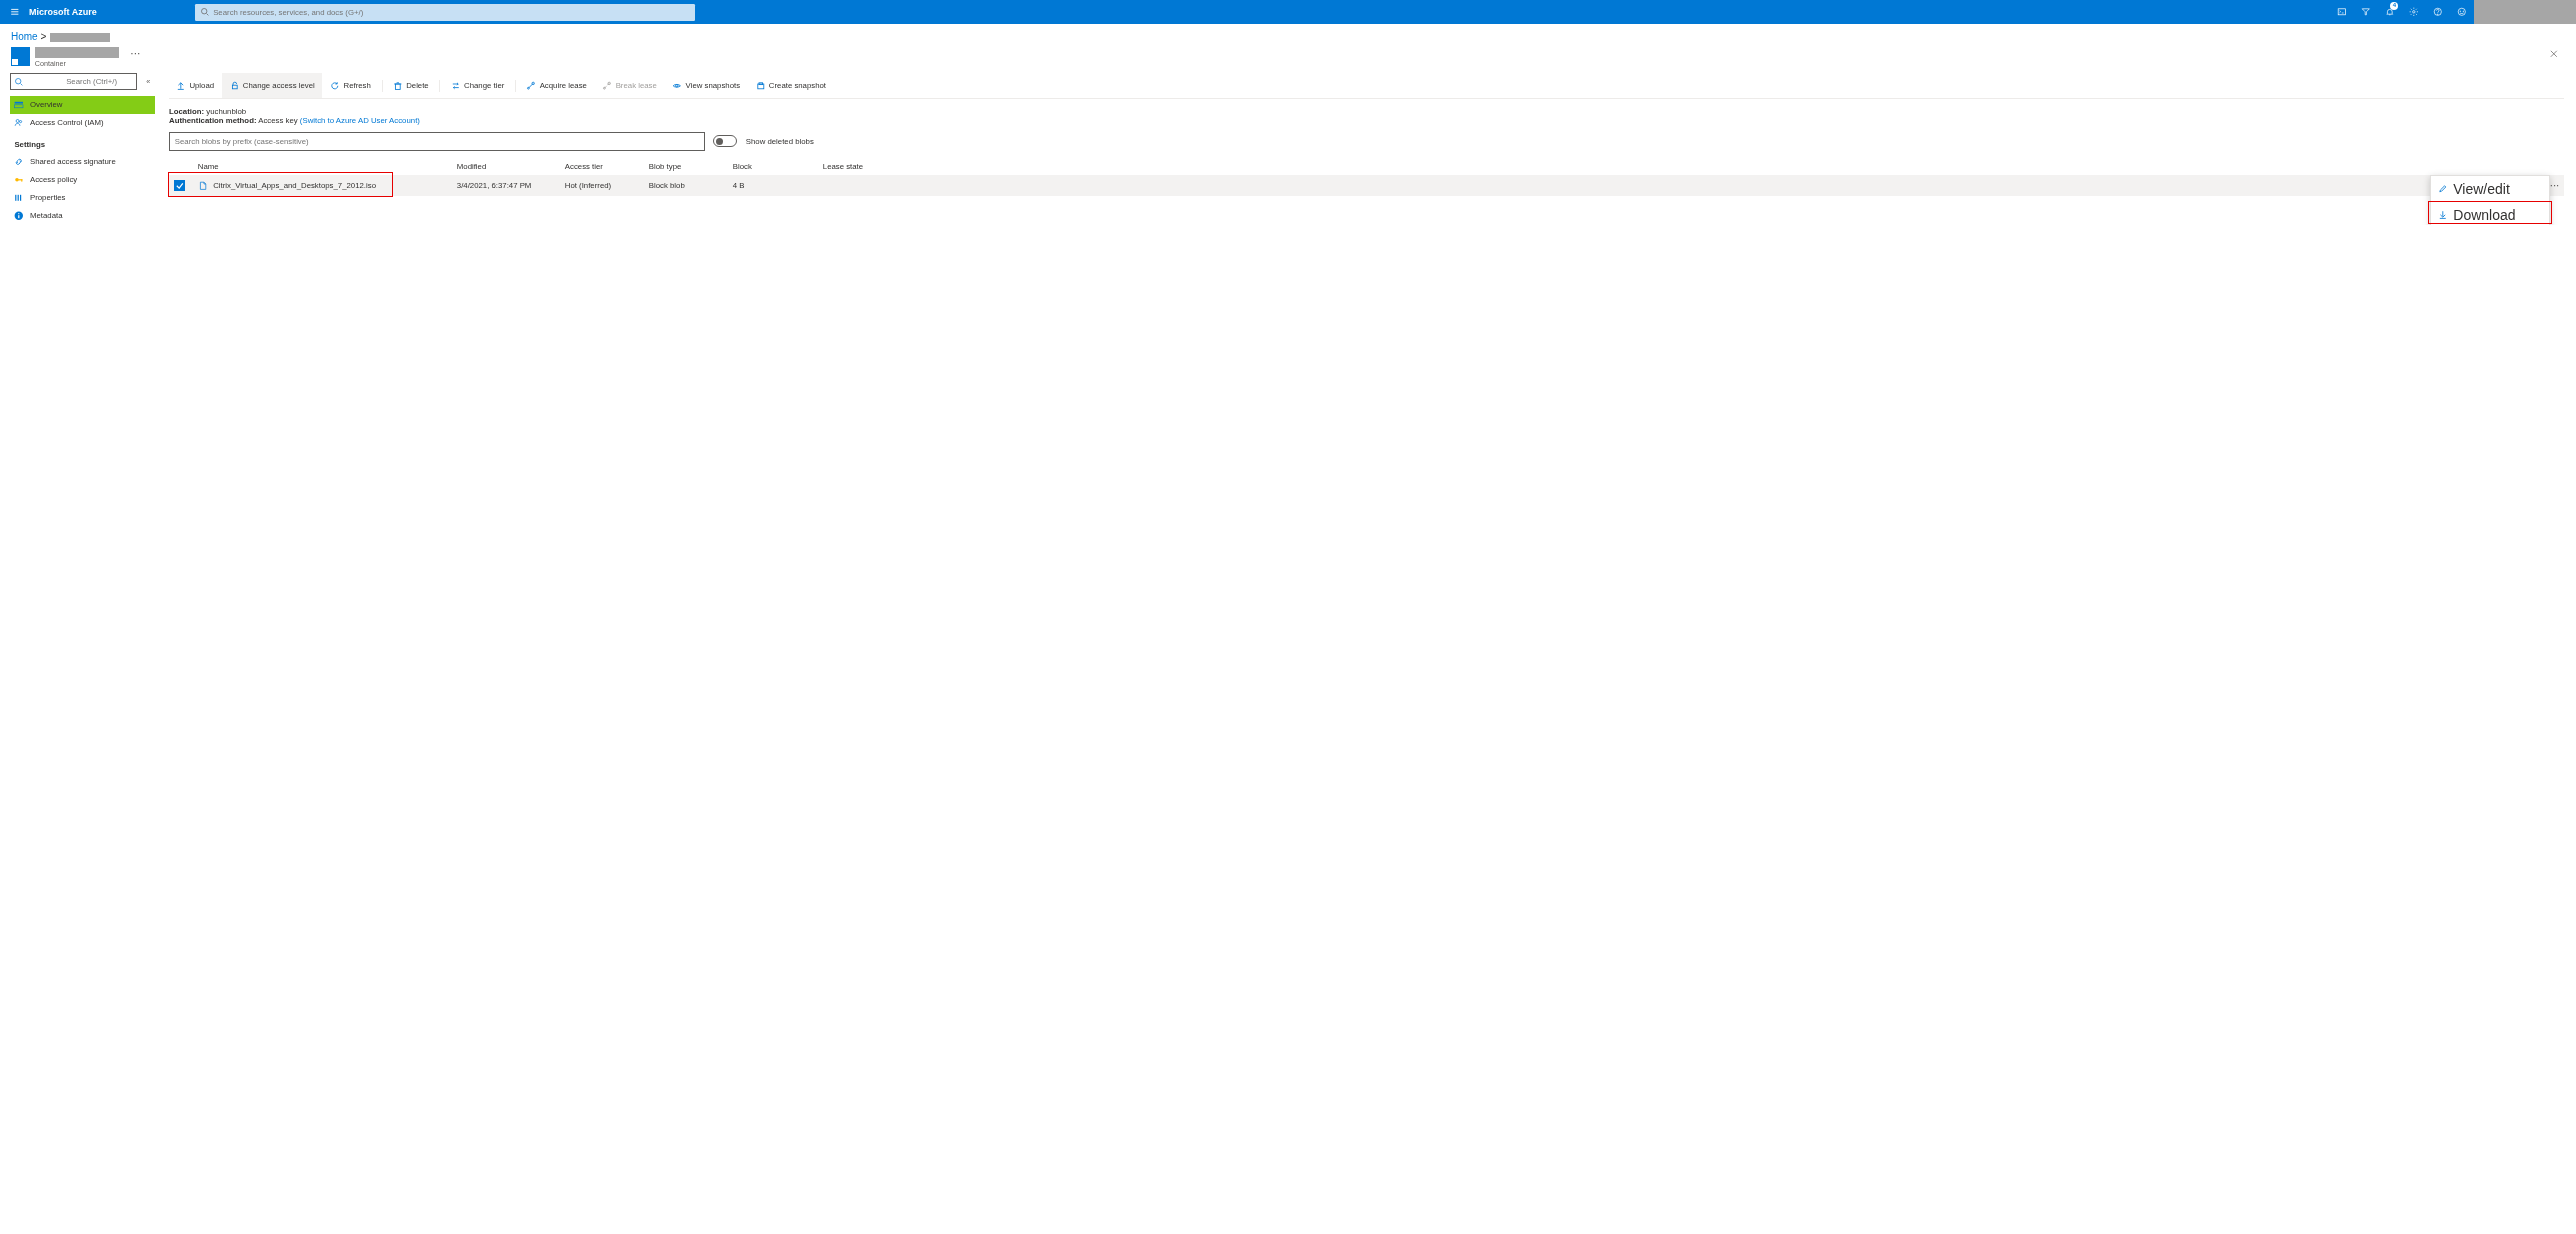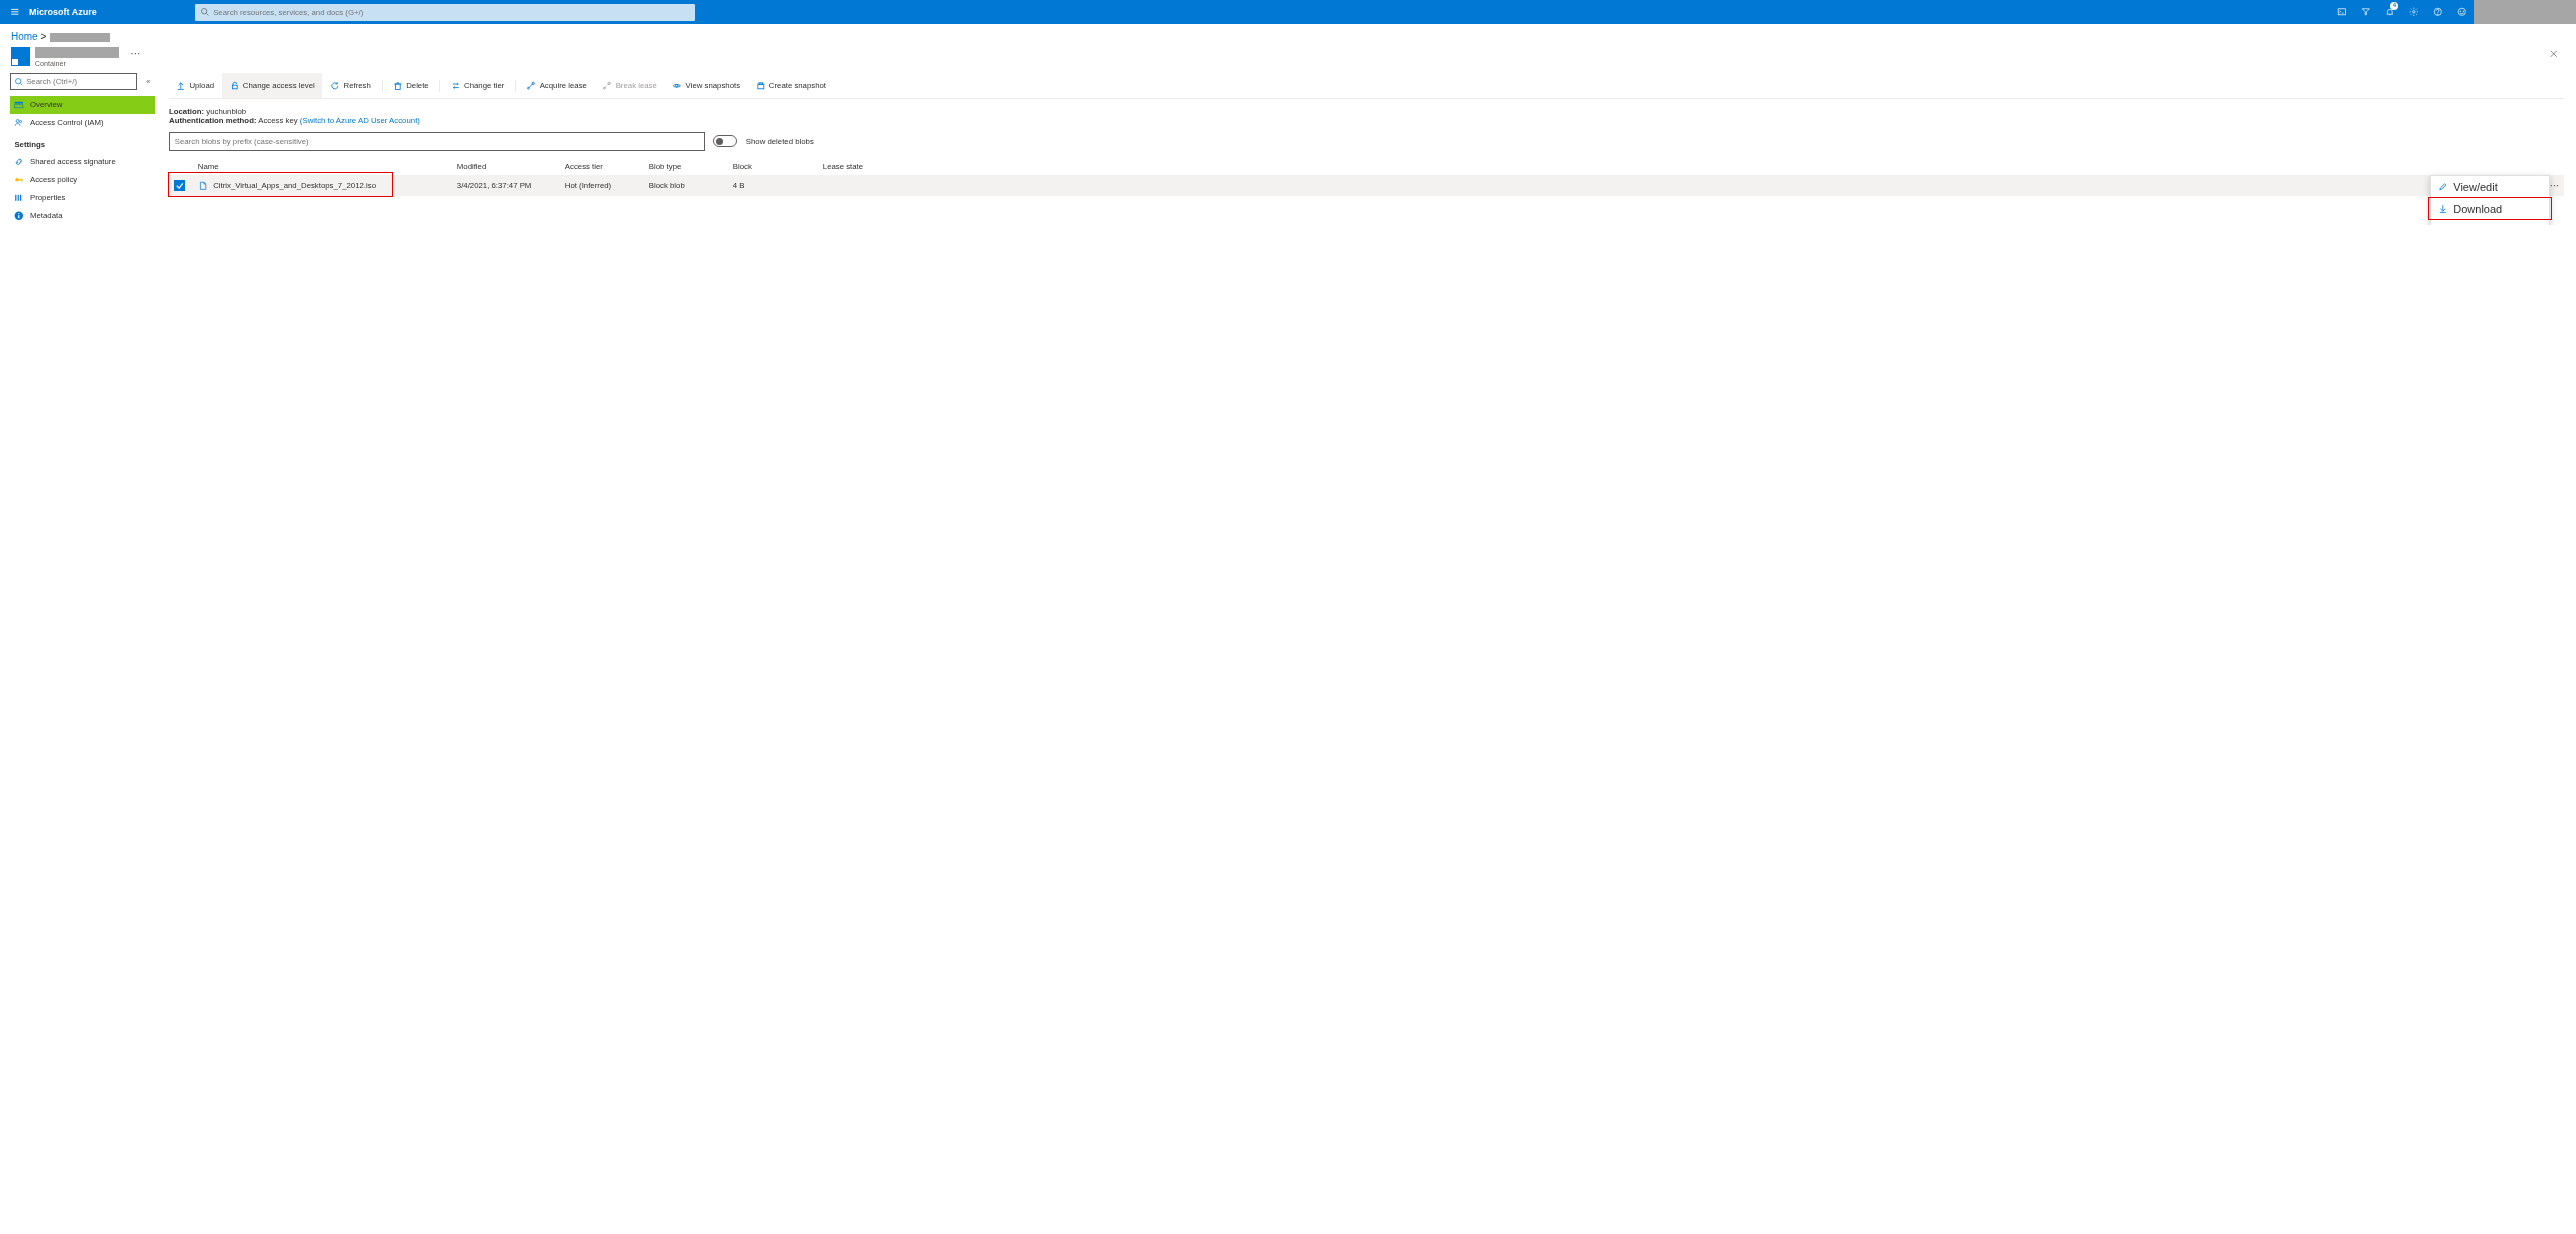--- a/index.html
+++ b/index.html
@@ -29,21 +29,21 @@
   .hdr-txt { display:flex; flex-direction:column; }
   .hdr-mask { width:84px; height:11px; background:#a6a6a6; margin-bottom:1.2px; }
   .hdr-sub { font-size:7.2px; color:#605e5c; }
   .hdr-more { margin-left:12px; color:#605e5c; cursor:pointer; letter-spacing:0.6px; font-weight:600; padding-top:2.4px; }
   .close-x { margin-left:auto; cursor:pointer; font-size:9.6px; color:#605e5c; padding:2.4px 6px; }
 
   
   .layout { display:flex; }
   .sidebar { width:157px; padding:0 2.4px 0 9.6px; }
   .side-search-row { display:flex; align-items:center; margin-bottom:6px; }
-  .side-search { border:0.6px solid #605e5c; height:17px; width:127px; display:flex; align-items:center; padding:0 3.6px; }
+  .side-search { border:0.6px solid #605e5c; height:17px; width:127px; display:flex; align-items:center; padding:0 3.6px;gap:40px; }
   .side-search input { border:none; outline:none; font-size:7.8px; width:100%; }
   .collapse-btn { margin-left:9.6px; font-size:7.2px; cursor:pointer; color:#605e5c; }
 
   .side-item { display:flex; align-items:center; gap:6px; padding:4.2px 4.8px; cursor:pointer; font-size:7.8px; color:#323130; }
   .side-item.active { background:#84cc16; }
   .side-heading { font-weight:600; font-size:7.8px; padding:8.4px 4.8px 3.6px 4.8px; color:#323130; }
   .si-icon { width:9.6px; height:9.6px; display:flex; align-items:center; justify-content:center; }
 
   .main { flex:1; padding:0 12px 0 12px; border-left:0; }
 
@@ -84,21 +84,21 @@
   .trow { display:flex; align-items:center; height:20.5px; font-size:7.8px; background:#f3f2f1; position:relative; }
   .redbox { border:1.2px solid #e60000; position:absolute; pointer-events:none; }
   .rb-row { left:-1.2px; top:-3.6px; width:225px; height:25px; }
 
   .chk { width:11px; height:11px; background:#0078d4; display:flex; align-items:center; justify-content:center; color:#fff; font-size:7.2px; }
   .file-icon { color:#0078d4; margin-right:3.6px; display:inline-flex; vertical-align:middle; }
   .row-more { position:absolute; right:0; top:0; height:100%; width:18px; display:flex; align-items:center; justify-content:center; cursor:pointer; color:#605e5c; letter-spacing:0.6px; font-weight:700; }
 
   
   .ctx { position:absolute; top:0; right:14.5px; width:120px; background:#fff; box-shadow:0 2.4px 7.2px rgba(0,0,0,0.2); border:0.6px solid #e1dfdd; z-index:10; }
-  .ctx-item { display:flex; align-items:center; gap:6px; padding:4.8px 7.2px; cursor:pointer; font-size:11px; color:#323130; position:relative; }
+  .ctx-item { display:flex; align-items:center; gap:6px; padding:4.8px 7.2px; cursor:pointer; font-size:14px; color:#323130; position:relative; }
   .ctx-item.disabled { color:#a19f9d; cursor:default; }
   .ctx-item .cx { width:9.6px; display:flex; justify-content:center; color:#0078d4; }
   .ctx-item.disabled .cx { color:#a19f9d; }
   .rb-ctx { left:-2.4px; top:-1.2px; width:124px; height:23px; }
 
   svg { width:9.6px; height:9.6px; }
 </style>
 </head>
 <body>
 

